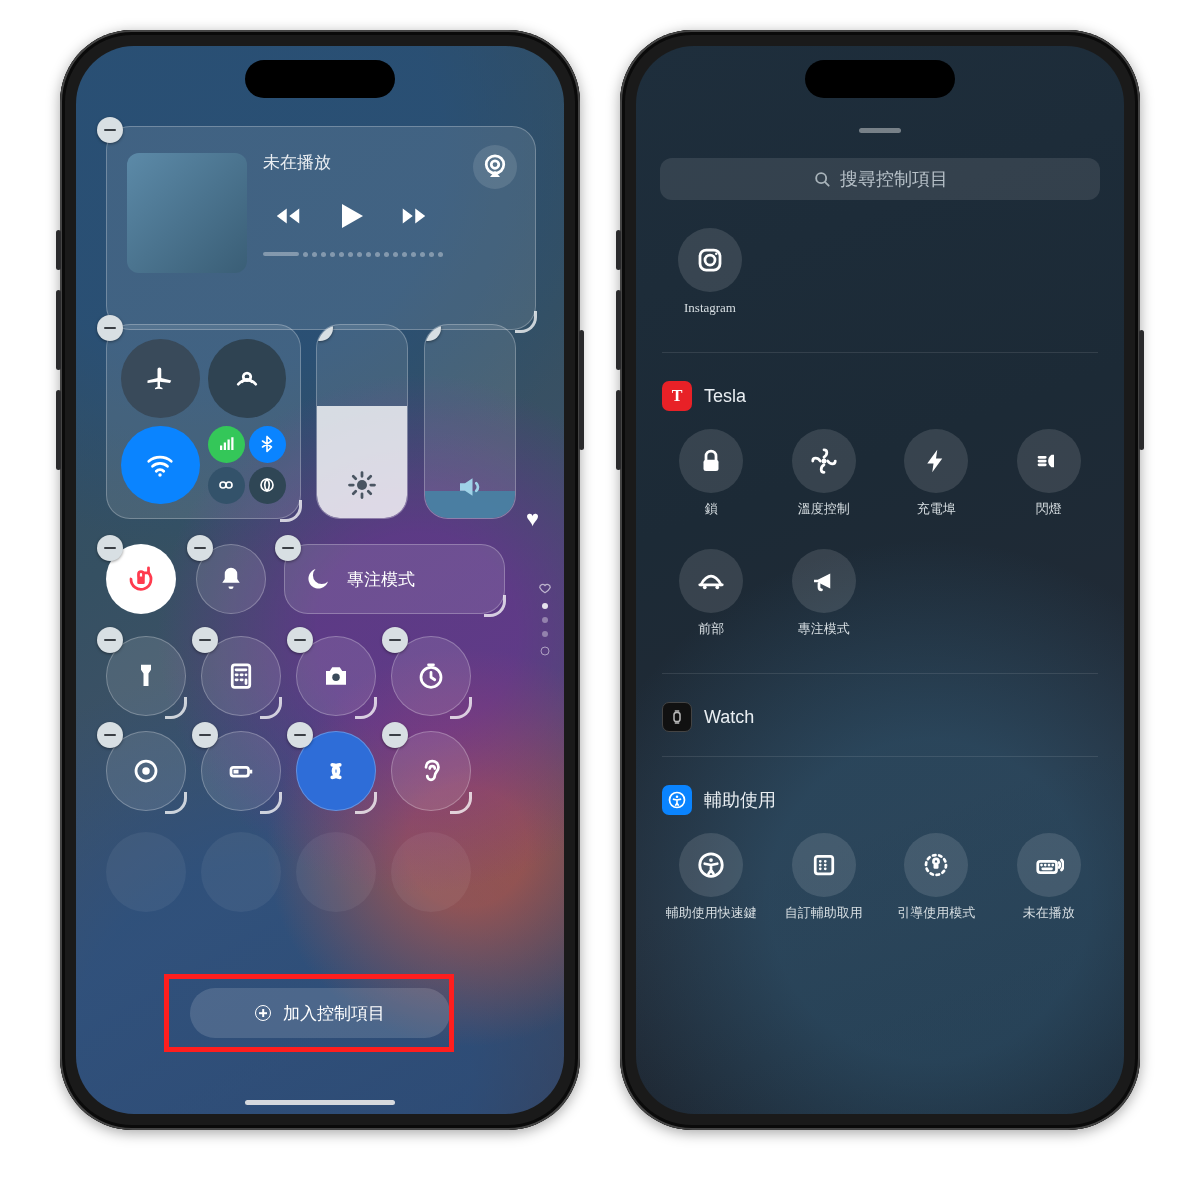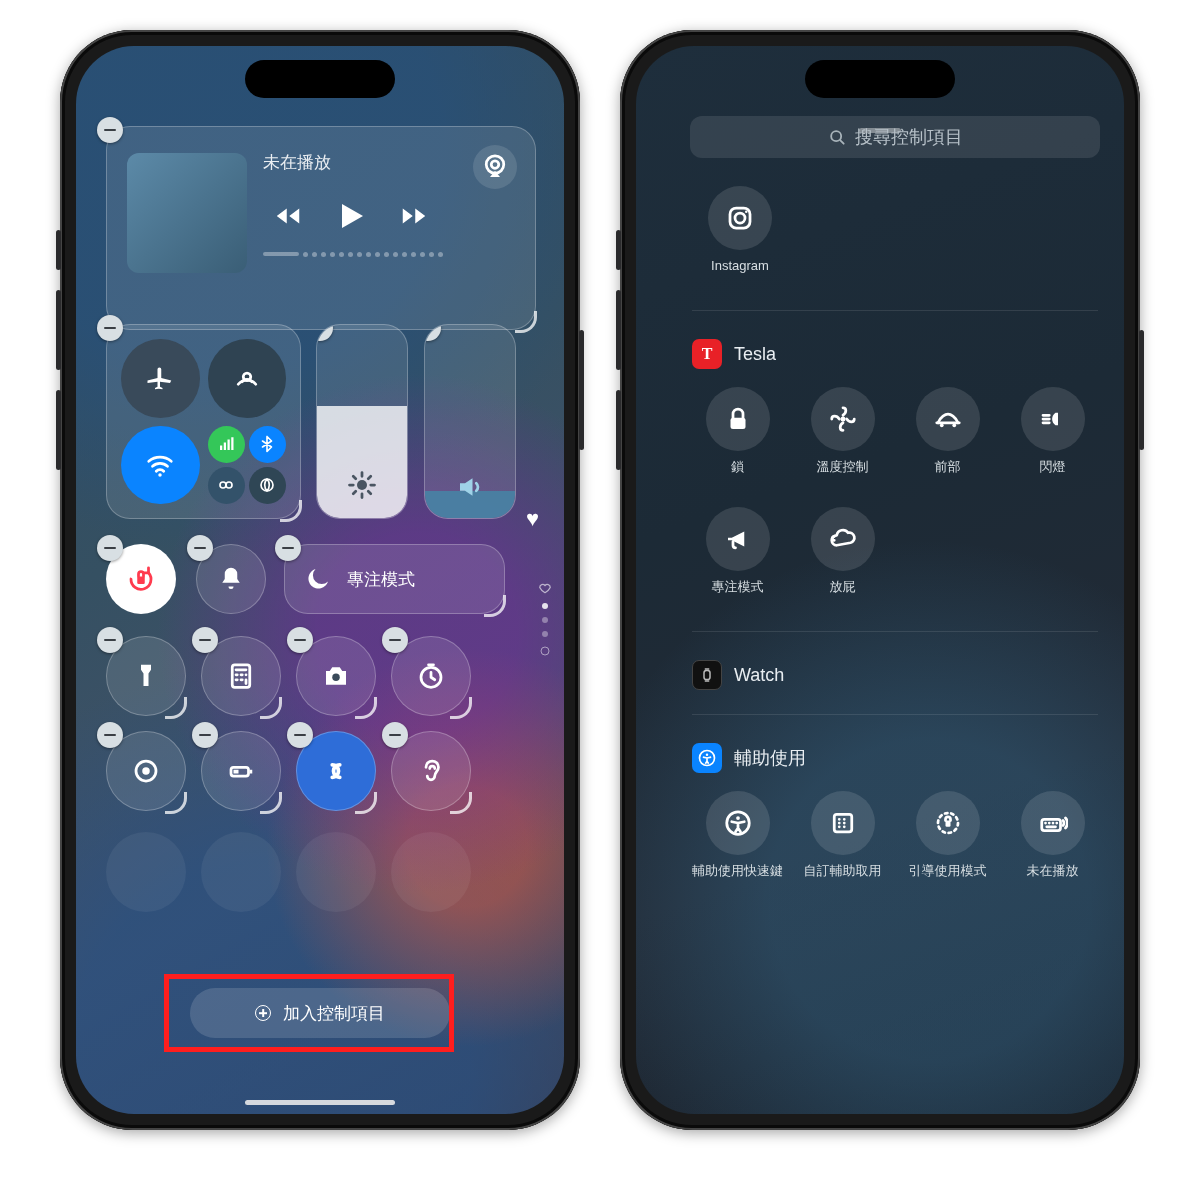--- a/index.html
+++ b/index.html
@@ -163,33 +163,33 @@
   }
   .add-btn .plus{width:16px;height:16px;border:1.6px solid #fff;border-radius:50%;position:relative;}
   .add-btn .plus::before,.add-btn .plus::after{content:'';position:absolute;background:#fff;}
   .add-btn .plus::before{left:50%;top:3px;bottom:3px;width:1.6px;transform:translateX(-50%);}
   .add-btn .plus::after{top:50%;left:3px;right:3px;height:1.6px;transform:translateY(-50%);}
   .red-box{position:absolute;bottom:62px;left:88px;width:290px;height:78px;border:5px solid #ff1e1e;pointer-events:none;}
 
   .glyph-center{display:flex;align-items:center;justify-content:center;}
 
   
-  .gal{position:absolute;inset:0;padding:46px 24px 0;margin-left:30px;}
+  .gal{position:absolute;inset:0;padding:88px 24px 0;}
   .grabber{position:absolute;top:82px;left:50%;transform:translateX(-50%);width:42px;height:5px;border-radius:3px;background:rgba(255,255,255,.4);}
   .search{margin-top:24px;height:42px;border-radius:12px;background:rgba(255,255,255,.10);display:flex;align-items:center;justify-content:center;gap:8px;color:#b7c1c8;font-size:18px;}
   .section{margin-top:28px;}
   .sec-hdr{display:flex;align-items:center;gap:12px;margin:6px 2px 18px;font-size:18px;color:#e9eef2;}
   .app-icon{width:30px;height:30px;border-radius:7px;display:flex;align-items:center;justify-content:center;font-size:16px;}
   .tesla{background:#e82127;color:#fff;font-weight:700;font-family:Georgia,serif;}
   .watch{background:#111;border:1px solid #444;}
   .acc{background:#0a84ff;color:#fff;}
   .grid4{display:grid;grid-template-columns:repeat(4,1fr);gap:20px 10px;}
   .gitem{display:flex;flex-direction:column;align-items:center;}
   .gbtn{width:64px;height:64px;border-radius:50%;background:rgba(255,255,255,.12);display:flex;align-items:center;justify-content:center;}
-  .glabel{font-size:13px;color:#d8dfe3;margin-top:8px;text-align:center;line-height:1.2;min-height:28px;}
+  .glabel{font-size:13px;color:#d8dfe3;margin-top:8px;text-align:center;line-height:1.2;min-height:28px;font-family:Liberation Serif, serif;}
   .divider{height:1px;background:rgba(255,255,255,.10);margin:24px 2px;}
 
   
   .ic{width:30px;height:30px;fill:none;stroke:#fff;stroke-width:2.2;stroke-linecap:round;stroke-linejoin:round;}
   .ic.fill{fill:#fff;stroke:none;}
 </style>
 </head>
 <body>
 
 <div class="phone">
@@ -497,55 +497,54 @@
               <div class="gbtn">
                 <svg class="ic" viewBox="0 0 24 24">
                   <circle cx="12" cy="12" r="2" fill="#fff" stroke="none"></circle>
                   <path d="M12 3c3 0 3 4 0 6M12 21c-3 0-3-4 0-6M3 12c0-3 4-3 6 0M21 12c0 3-4 3-6 0"></path>
                 </svg>
               </div>
               <div class="glabel">溫度控制</div>
             </div>
           <div class="gitem">
               <div class="gbtn">
+                <svg class="ic fill" viewBox="0 0 24 24">
+                  <path d="M13 3L5 14h5l-1 7 8-11h-5z"></path>
+                </svg>
+              </div>
+              <div class="glabel">充電埠</div>
+            </div>
+          <div class="gitem">
+              <div class="gbtn">
+                <svg class="ic" viewBox="0 0 24 24">
+                  <path d="M14 7a6 6 0 000 10h2V7z" fill="#fff" stroke="none"></path>
+                  <path d="M4 9h5M4 12h5M4 15h5"></path>
+                </svg>
+              </div>
+              <div class="glabel">閃燈</div>
+            </div>
+          <div class="gitem">
+              <div class="gbtn">
                 <svg class="ic" viewBox="0 0 24 24">
                   <path d="M4 15c2-5 6-7 8-7s6 2 8 7"></path>
                   <path d="M3 15h18"></path>
                   <circle cx="7" cy="17" r="1.5" fill="#fff" stroke="none"></circle>
                   <circle cx="17" cy="17" r="1.5" fill="#fff" stroke="none"></circle>
                 </svg>
               </div>
               <div class="glabel">前部</div>
             </div>
           <div class="gitem">
               <div class="gbtn">
-                <svg class="ic" viewBox="0 0 24 24">
-                  <path d="M14 7a6 6 0 000 10h2V7z" fill="#fff" stroke="none"></path>
-                  <path d="M4 9h5M4 12h5M4 15h5"></path>
-                </svg>
-              </div>
-              <div class="glabel">閃燈</div>
-            </div>
-          <div class="gitem">
-              <div class="gbtn">
                 <svg class="ic fill" viewBox="0 0 24 24">
                   <path d="M4 11h3l10-5v12l-10-5H4z"></path>
                   <path d="M8 14v3a2 2 0 002 2" fill="none" stroke="#fff"></path>
                 </svg>
               </div>
               <div class="glabel">專注模式</div>
-            </div>
-          <div class="gitem">
-              <div class="gbtn">
-                <svg class="ic" viewBox="0 0 24 24">
-                  <path d="M7 17a4 4 0 010-8 5 5 0 019-2 4 4 0 012 8z"></path>
-                  <path d="M5 13c-2 0-2-3 0-3"></path>
-                </svg>
-              </div>
-              <div class="glabel">放屁</div>
             </div>
         </div>
       </div>
 
       <div class="divider"></div>
 
       <div class="section">
         <div class="sec-hdr">
           <div class="app-icon watch glyph-center">
               <svg viewBox="0 0 24 24" style="width:18px;height:18px;fill:none;stroke:#bbb;stroke-width:2">

